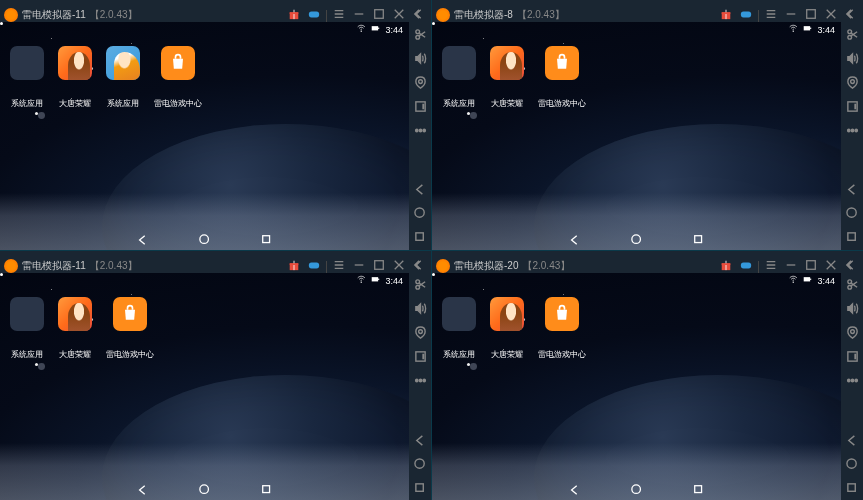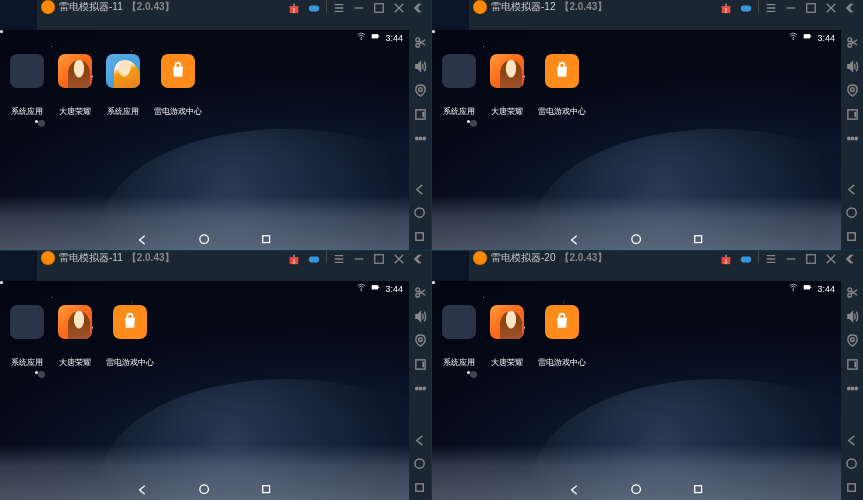--- a/index.html
+++ b/index.html
@@ -1,22 +1,22 @@
 <!DOCTYPE html>
 <html><head>
 <meta charset="utf-8">
 <style>
 * { margin: 0; padding: 0; box-sizing: border-box; }
 body { font-family: "Microsoft YaHei", sans-serif; background: #000; width: 863px; height: 500px; overflow: hidden; }
 .grid { display: grid; grid-template-columns: 1fr 1fr; grid-template-rows: 1fr 1fr; width: 863px; height: 500px; gap: 1px; background: #0a3a4a; }
 .instance { display: flex; flex-direction: column; background: #0a1628; position: relative; }
-.titlebar { height: 30px; background: #1a2632; display: flex; align-items: flex-start; padding: 0 4px; gap: 4px; margin-left: 37px; }
+.titlebar { height: 22px; background: #1a2632; display: flex; align-items: flex-end; padding: 0 4px; gap: 4px; }
 .logo { width: 14px; height: 14px; border-radius: 50%; background: radial-gradient(circle, #ff8c00 40%, #ff6b00 100%); }
 .title { color: #ccc; font-size: 10px; white-space: nowrap; }
-.version { color: #888; font-size: 10px; font-weight: bold; }
+.version { color: #888; font-size: 10px; }
 .spacer { flex: 1; }
 .tb-icon { width: 16px; height: 16px; display: flex; align-items: center; justify-content: center; color: #888; cursor: pointer; }
 .tb-icon svg { width: 12px; height: 12px; }
 .gift { color: #e74c3c; }
 .gamepad { color: #3498db; }
 .content-row { flex: 1; display: flex; }
 .screen { flex: 1; display: flex; flex-direction: column; background: radial-gradient(ellipse 140% 120% at 75% 95%, #556b8a 0%, #3a5070 8%, #1a2840 20%, #0a1428 40%, #050a18 60%, #020510 100%); position: relative; overflow: hidden; }
 .screen::before { content: ""; position: absolute; right: -15%; bottom: -35%; width: 90%; height: 90%; border-radius: 50%; background: radial-gradient(circle at 35% 30%, #2a3a55 0%, #1a2840 30%, #0f1a30 60%, transparent 100%); box-shadow: inset -20px -20px 60px rgba(0,0,0,0.5); }
 .screen::after { content: ""; position: absolute; left: 0; right: 0; bottom: 0; height: 25%; background: linear-gradient(180deg, transparent 0%, rgba(180,190,210,0.25) 40%, rgba(200,210,225,0.35) 100%); }
 .statusbar { height: 16px; display: flex; align-items: center; justify-content: flex-end; padding: 0 6px; gap: 4px; color: #fff; font-size: 9px; position: relative; z-index: 2; }
@@ -192,21 +192,21 @@
             <svg viewBox="0 0 14 14">
               <rect x="2" y="2" width="8" height="8"></rect>
             </svg>
           </div>
         </div>
       </div>
     </div>
     <div class="instance">
       <div class="titlebar">
         <div class="logo"></div>
-        <span class="title">雷电模拟器-12</span>
+        <span class="title">雷电模拟器-8</span>
         <span class="version">【2.0.43】</span>
         <div class="spacer"></div>
         <div class="tb-icon gift">
           <svg viewBox="0 0 14 14">
             <rect x="2" y="5" width="10" height="8" fill="currentColor"></rect>
             <rect x="6" y="2" width="2" height="11" fill="#fff" opacity="0.5"></rect>
             <rect x="2" y="5" width="10" height="2" fill="currentColor"></rect>
           </svg>
         </div>
         <div class="tb-icon gamepad">

